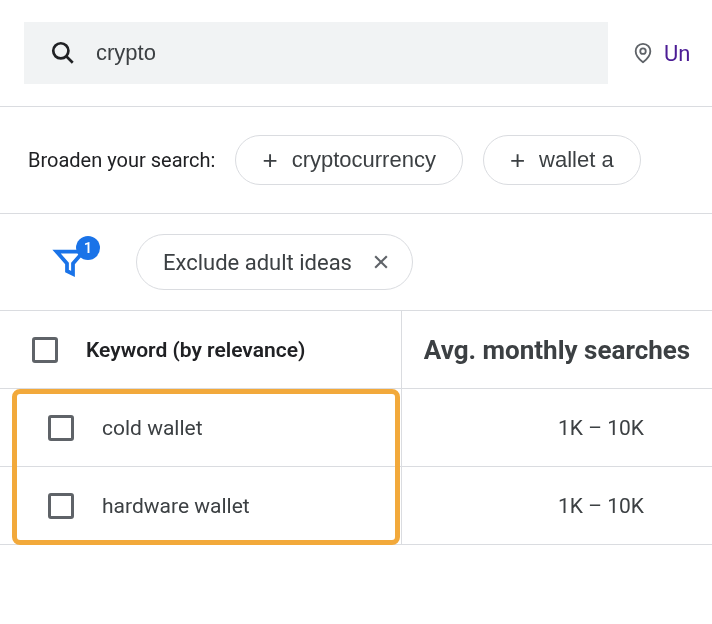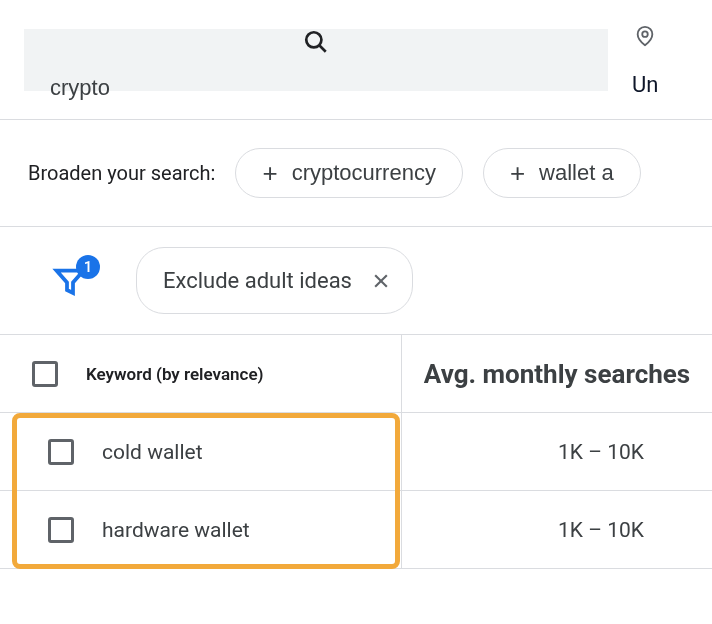--- a/index.html
+++ b/index.html
@@ -19,38 +19,36 @@
     gap: 24px;
   }
   .search-box {
     display: flex;
     align-items: center;
     background: #f1f3f4;
     height: 62px;
     width: 584px;
     padding: 0 26px;
     gap: 20px;
-    flex-direction: column;
   }
   .search-box input {
     border: none;
     background: transparent;
     font-size: 22px;
     color: #3c4043;
     outline: none;
     width: 100%;
   }
   .loc {
     display: flex;
     align-items: center;
-    gap: 22px;
-    color: #0f172a;
+    gap: 10px;
+    color: #4c1d95;
     font-size: 22px;
     white-space: nowrap;
-    flex-direction: column;
   }
   .divider { border-top: 1px solid #dadce0; }
   .broaden-row {
     display: flex;
     align-items: center;
     padding: 28px 0 28px 28px;
     gap: 20px;
     white-space: nowrap;
   }
   .broaden-label {
@@ -101,21 +99,21 @@
     align-items: center;
     justify-content: center;
     font-weight: 500;
   }
   .filter-chip {
     display: inline-flex;
     align-items: center;
     gap: 16px;
     border: 1px solid #dadce0;
     border-radius: 28px;
-    height: 67px;
+    height: 56px;
     padding: 0 18px 0 26px;
     font-size: 22px;
     color: #3c4043;
     background: #fff;
     cursor: pointer;
   }
   .add-filter {
     font-size: 22px;
     color: #3c4043;
     cursor: pointer;
@@ -129,21 +127,21 @@
     height: 78px;
   }
   .th-keyword {
     display: flex;
     align-items: center;
     gap: 28px;
     padding-left: 32px;
     width: 402px;
     border-right: 1px solid #dadce0;
     font-weight: 600;
-    font-size: 17px;
+    font-size: 21px;
     color: #202124;
   }
   .th-searches {
     flex: 1;
     display: flex;
     align-items: center;
     justify-content: center;
     font-weight: 700;
     font-size: 26px;
     color: #3c4043;

